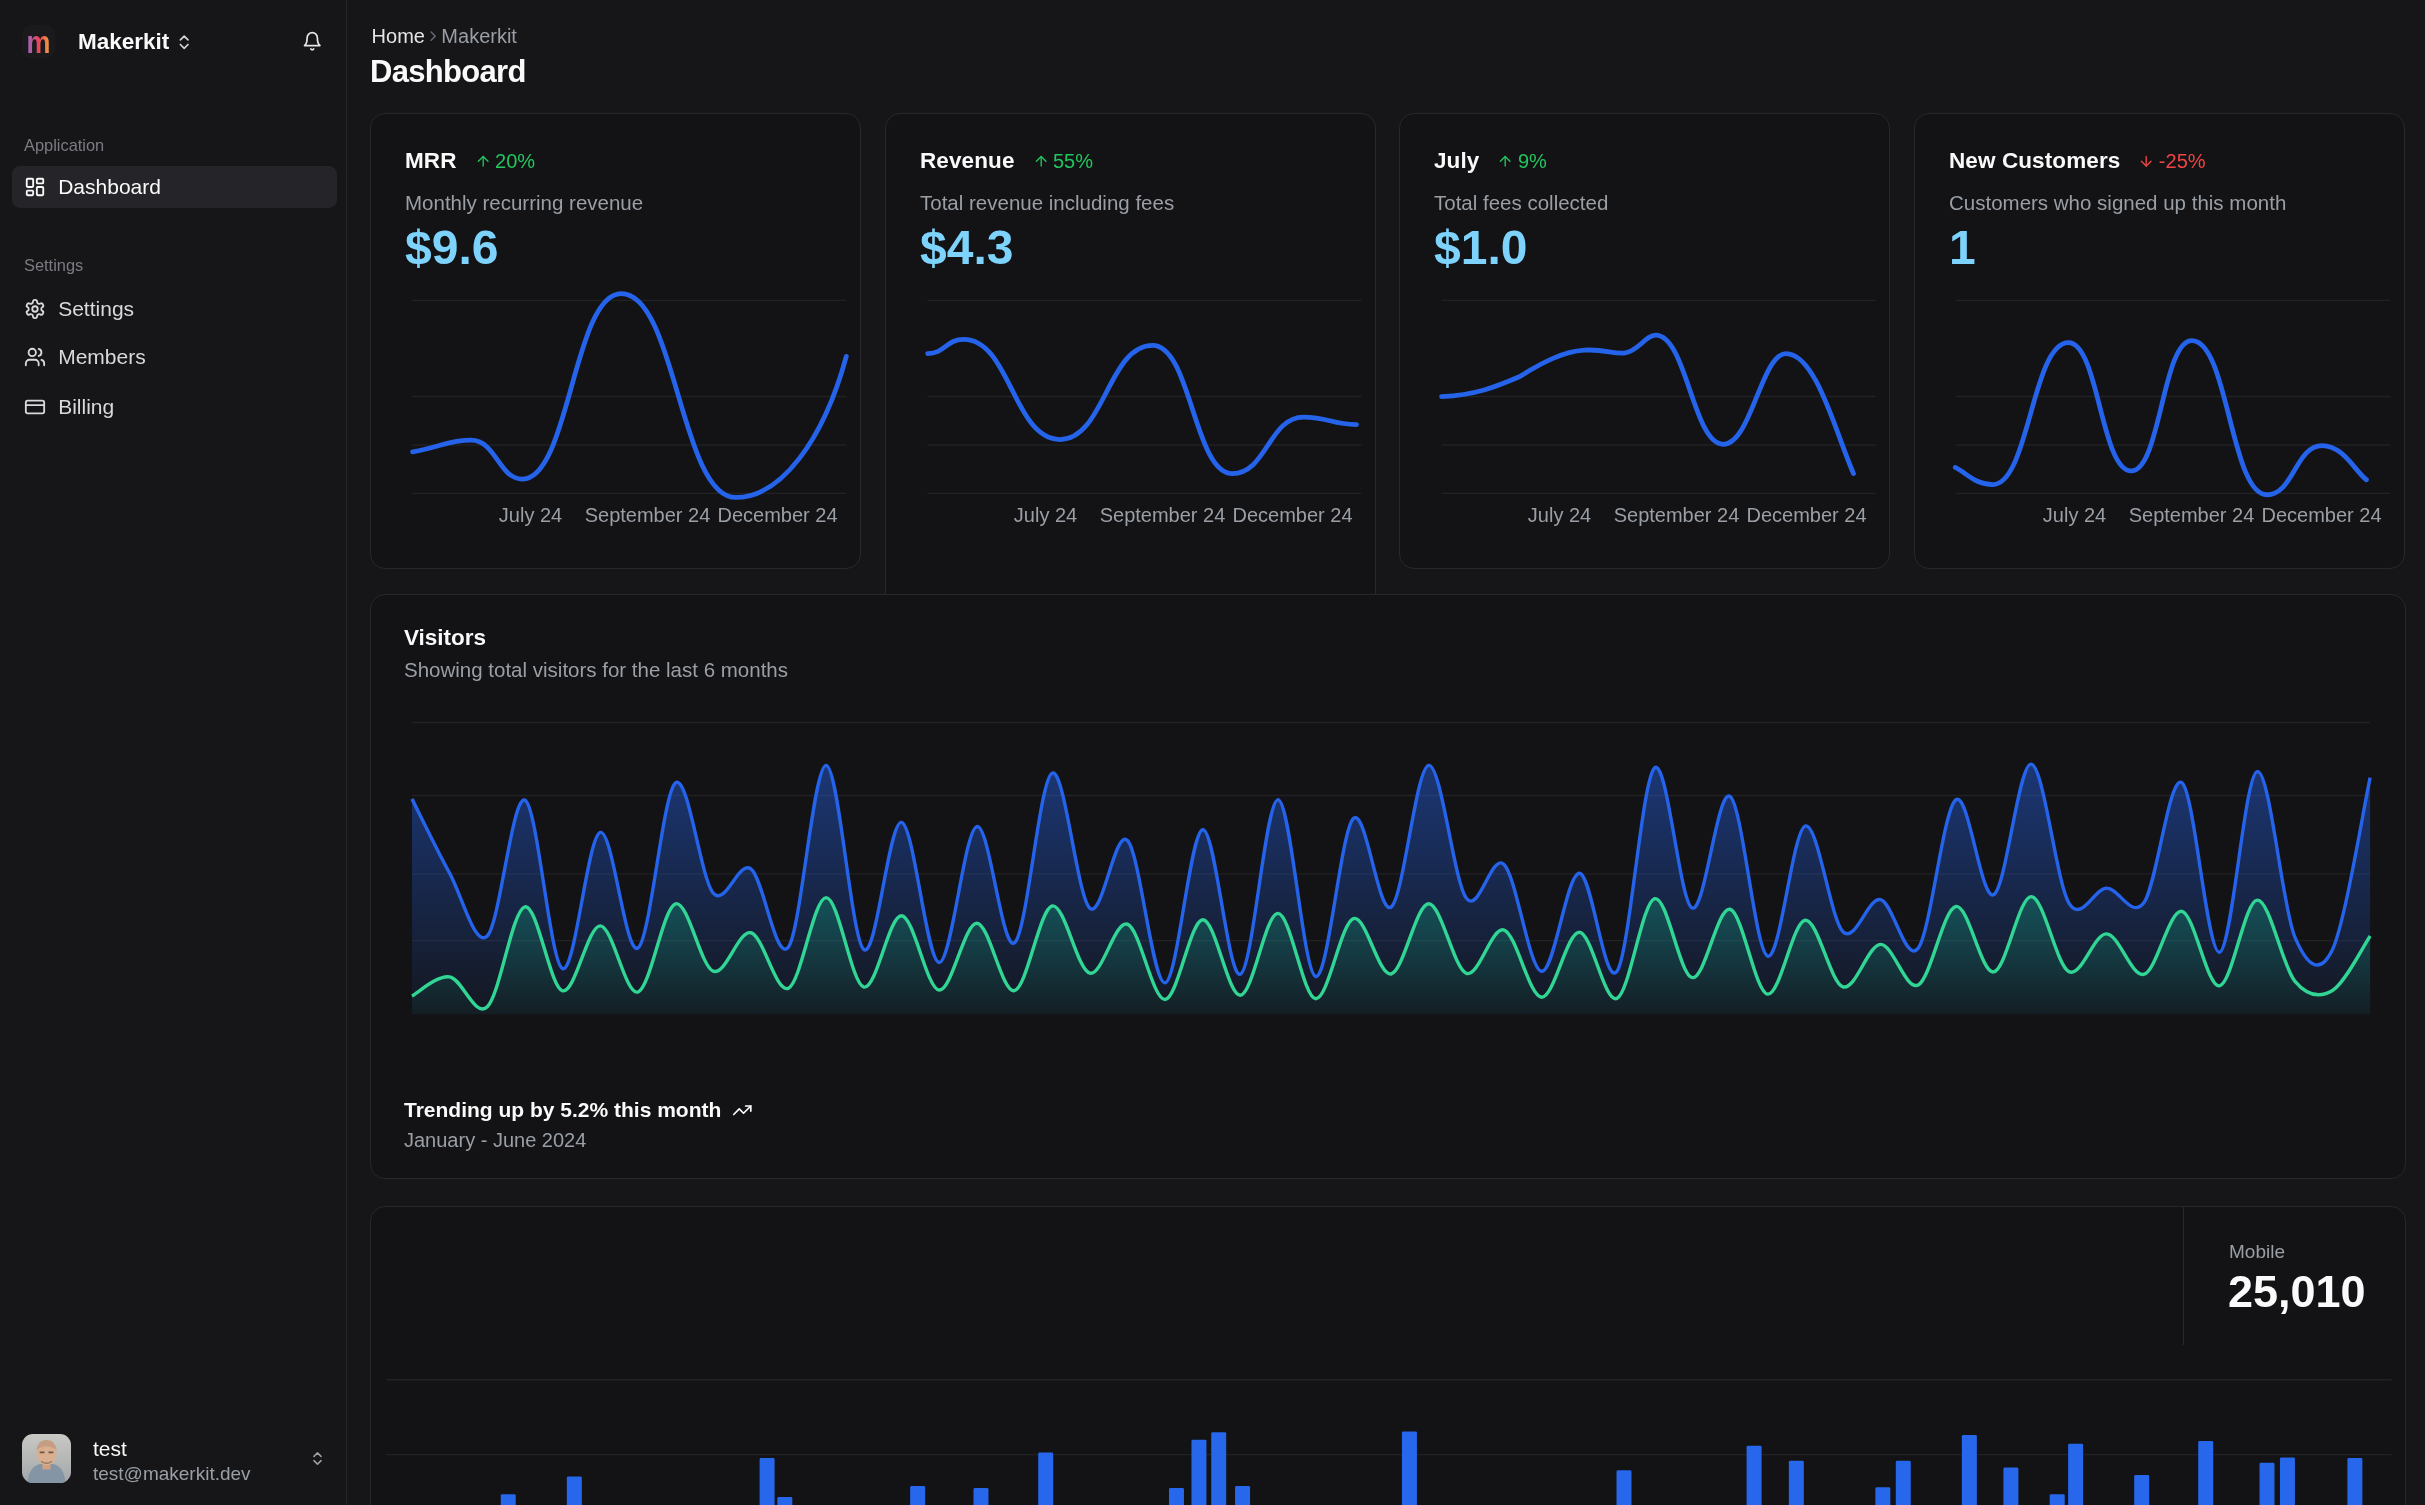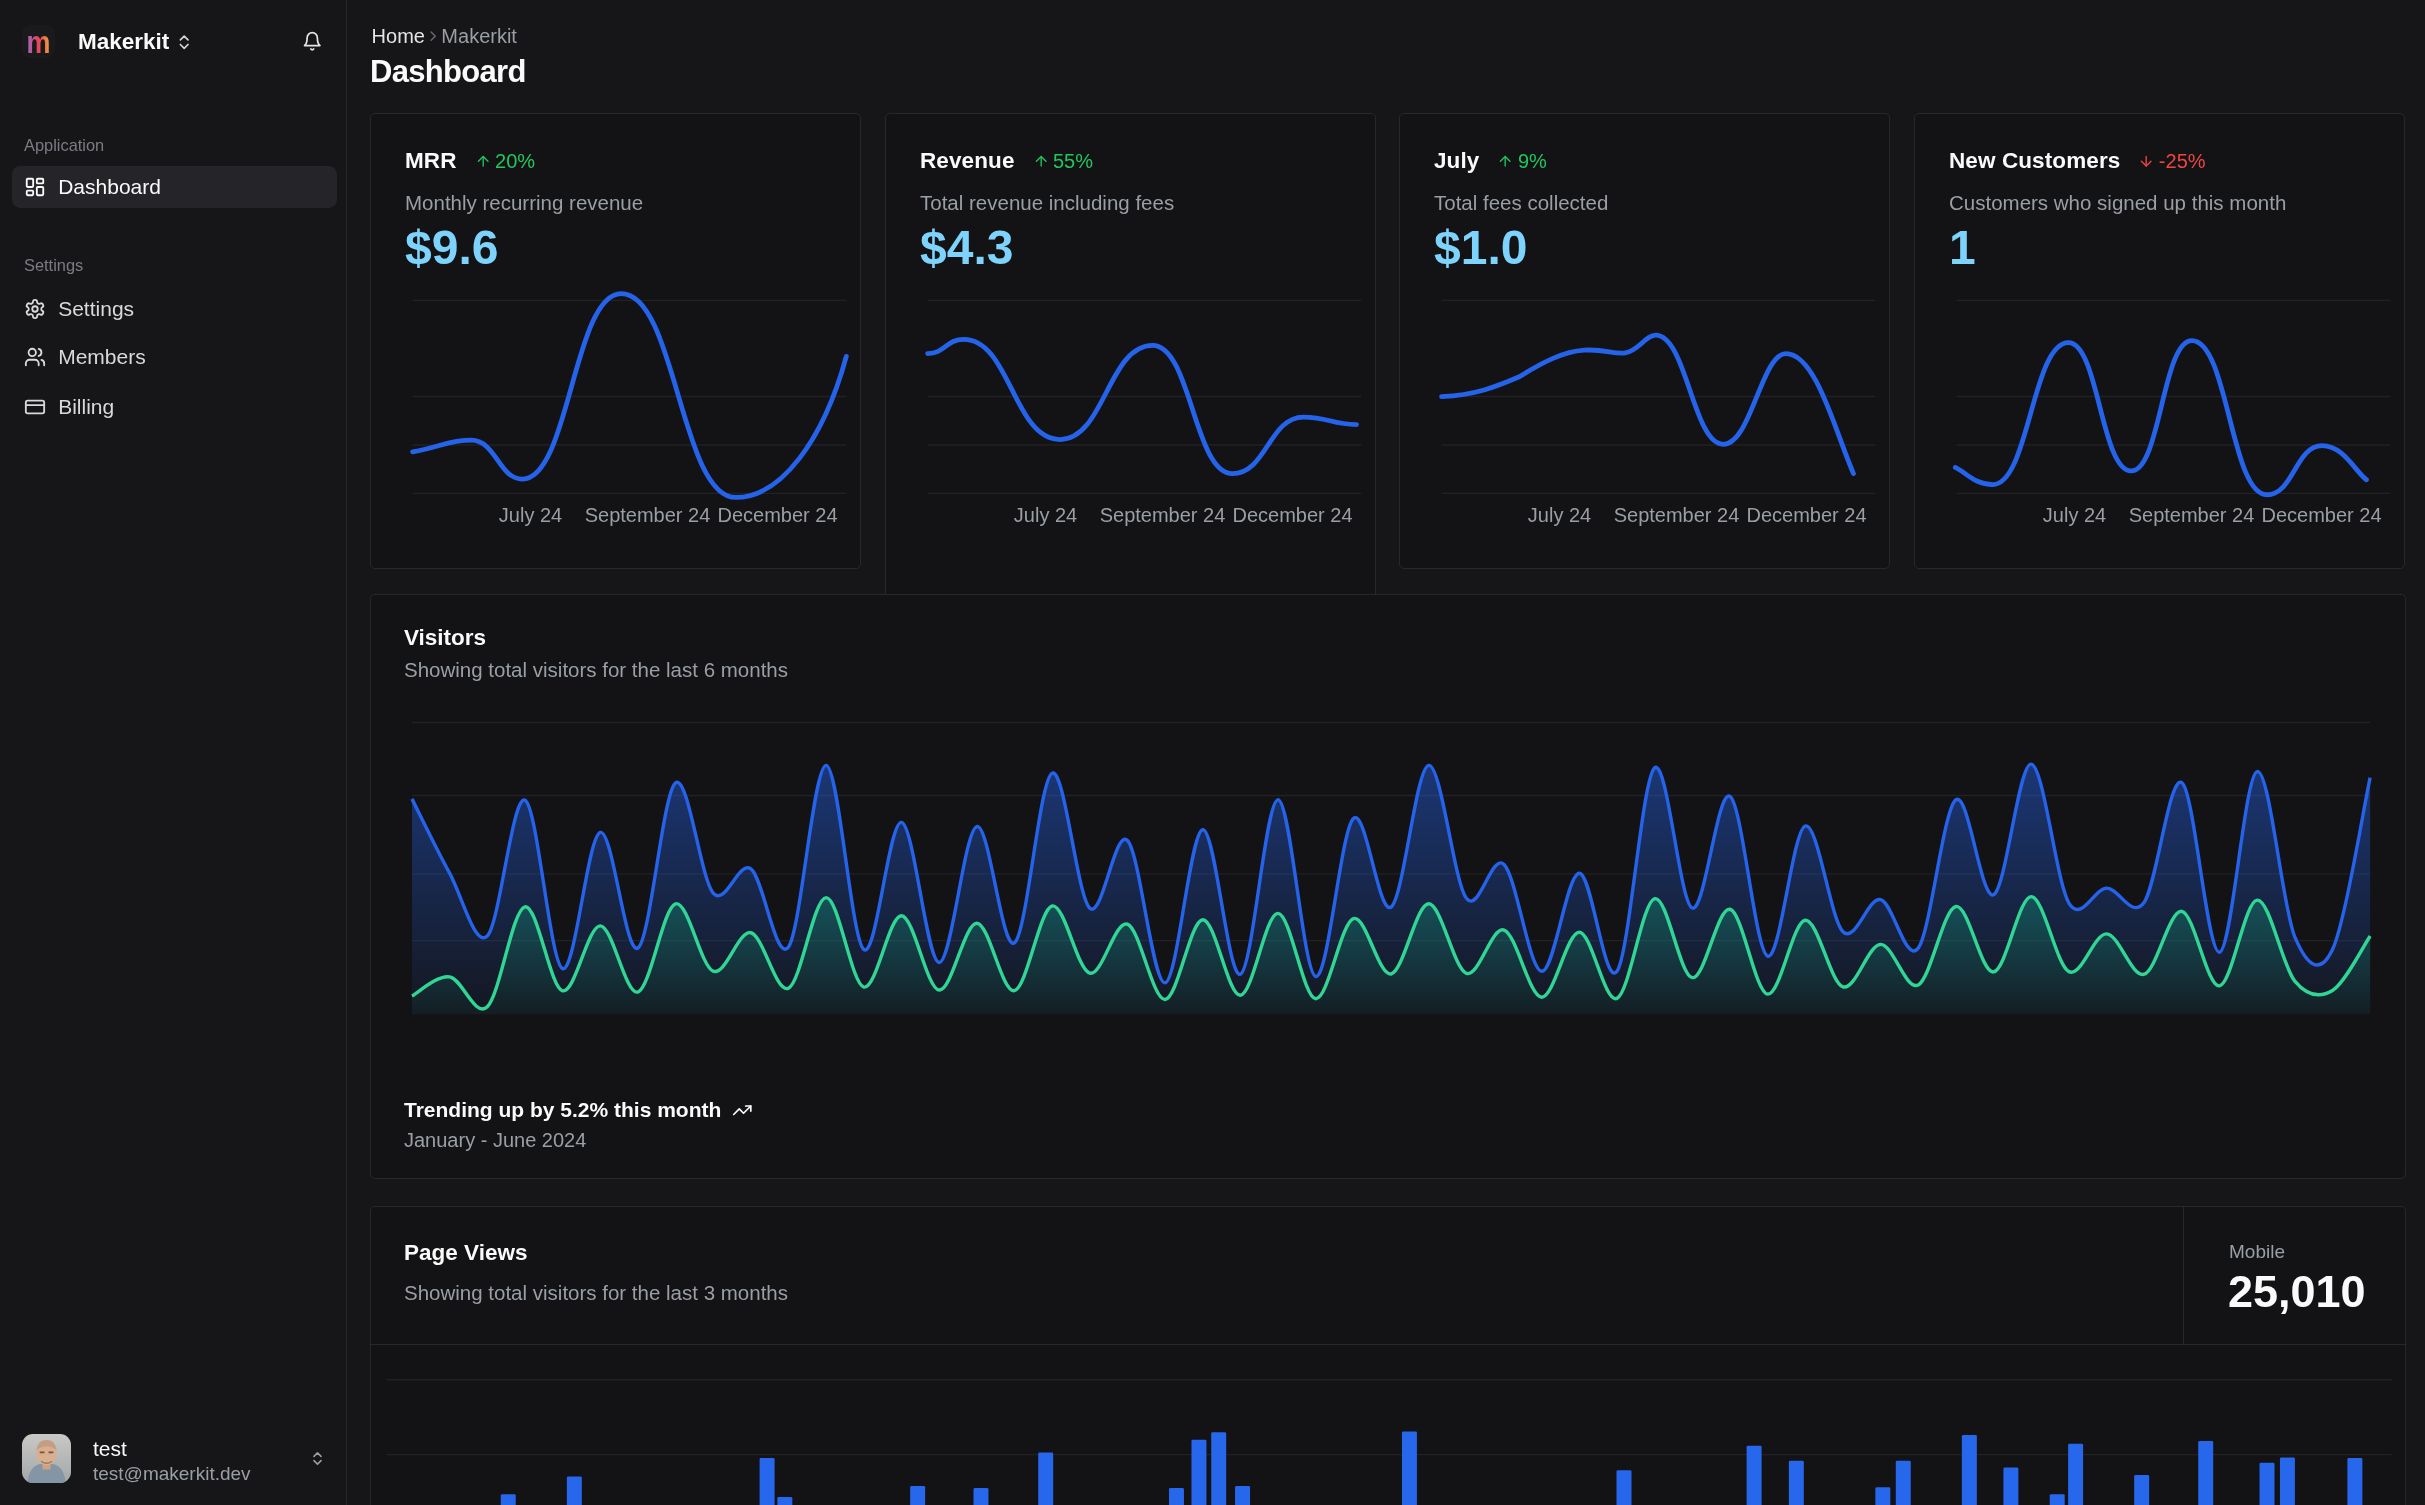--- a/index.html
+++ b/index.html
@@ -1,20 +1,20 @@
 <!DOCTYPE html>
 <html style="font-size:11px"><head><meta charset="utf-8"><style>
 * {margin:0;padding:0;box-sizing:border-box}
 html,body {width:2426px;height:1505px;overflow:hidden;background:#161618;
   font-family:"Liberation Sans",sans-serif;-webkit-font-smoothing:antialiased}
 .abs {position:absolute}
 #sidebar {position:absolute;left:0;top:0;width:347px;height:1505px;background:#161618;
   border-right:1.4px solid #26262a}
 #main {position:absolute;left:347px;top:0;width:2078px;height:1505px;background:#161618}
-.card {position:absolute;background:#131315;border:1.4px solid #28282c;border-radius:5px}
+.card {position:absolute;background:#131315;border:1.4px solid #28282c;border-radius:15px}
 .chead {position:absolute;left:34px;top:34px;display:flex;align-items:center;gap:18px}
 .ctitle {font-size:22.5px;font-weight:bold;color:#fafafa;letter-spacing:0.1px}
 .badge {display:flex;align-items:center;gap:4.1px;font-size:20px}
 .badge.g {color:#22c55e} .badge.r {color:#ef4444}
 .csub {position:absolute;left:34px;top:77px;font-size:20.5px;color:#9a9fa6}
 .cval {position:absolute;left:34px;top:106px;font-size:48px;font-weight:bold;color:#7dd3fc}
 .mini {position:absolute;left:0;top:0}
 .xlab {position:absolute;top:390px;font-size:20px;color:#9a9fa6;width:205px;margin-left:-102px;text-align:center}
 .navlab {position:absolute;left:24px;font-size:16.4px;color:#7b7b83}
 .navitem {position:absolute;left:11.6px;width:325px;height:42px;border-radius:8.2px;
@@ -253,24 +253,20 @@
   </svg>
   <div class="abs" style="left:33px;top:503px;display:flex;align-items:center;gap:11px;font-size:21px;font-weight:bold;color:#fafafa">
     Trending up by 5.2% this month <svg class="" width="20.5" height="20.5" viewBox="0 0 24 24" fill="none" stroke="#fafafa" stroke-width="2" stroke-linecap="round" stroke-linejoin="round">
         <path d="M22 7 13.5 15.5 8.5 10.5 2 17"></path>
         <path d="M16 7h6v6"></path>
       </svg></div>
   <div class="abs" style="left:33px;top:534px;font-size:20px;color:#9a9fa6">January - June 2024</div>
 </div>
 
 <div class="card" id="pviews" style="left:370px;top:1206px;width:2036px;height:326px;overflow:hidden">
-  <div class="abs" style="left:0;top:0;width:2036px;height:138px;border-bottom:1.4px solid #28282c">
-    <div class="abs" style="left:33px;top:33px;font-size:22.5px;font-weight:bold;color:#fafafa">Page Views</div>
-    <div class="abs" style="left:33px;top:74px;font-size:20.5px;color:#9a9fa6">Showing total visitors for the last 3 months</div>
-  </div>
   <div class="abs" style="left:1812px;top:0;width:224px;height:138px;border-left:1.4px solid #28282c">
     <div class="abs" style="left:45px;top:34px;font-size:19px;color:#9a9fa6">Mobile</div>
     <div class="abs" style="left:44px;top:59px;font-size:45px;font-weight:bold;color:#fafafa">25,010</div>
   </div>
   <svg class="abs" style="left:0;top:138px" width="2036" height="188" viewBox="0 0 2984 276">
     <g stroke="#222224" stroke-width="2">
       <line x1="20" y1="51" x2="2964" y2="51"></line>
       <line x1="20" y1="161" x2="2964" y2="161"></line>
     </g>
     <g transform="translate(543,1970) scale(1) translate(-543,-1970)"></g>

